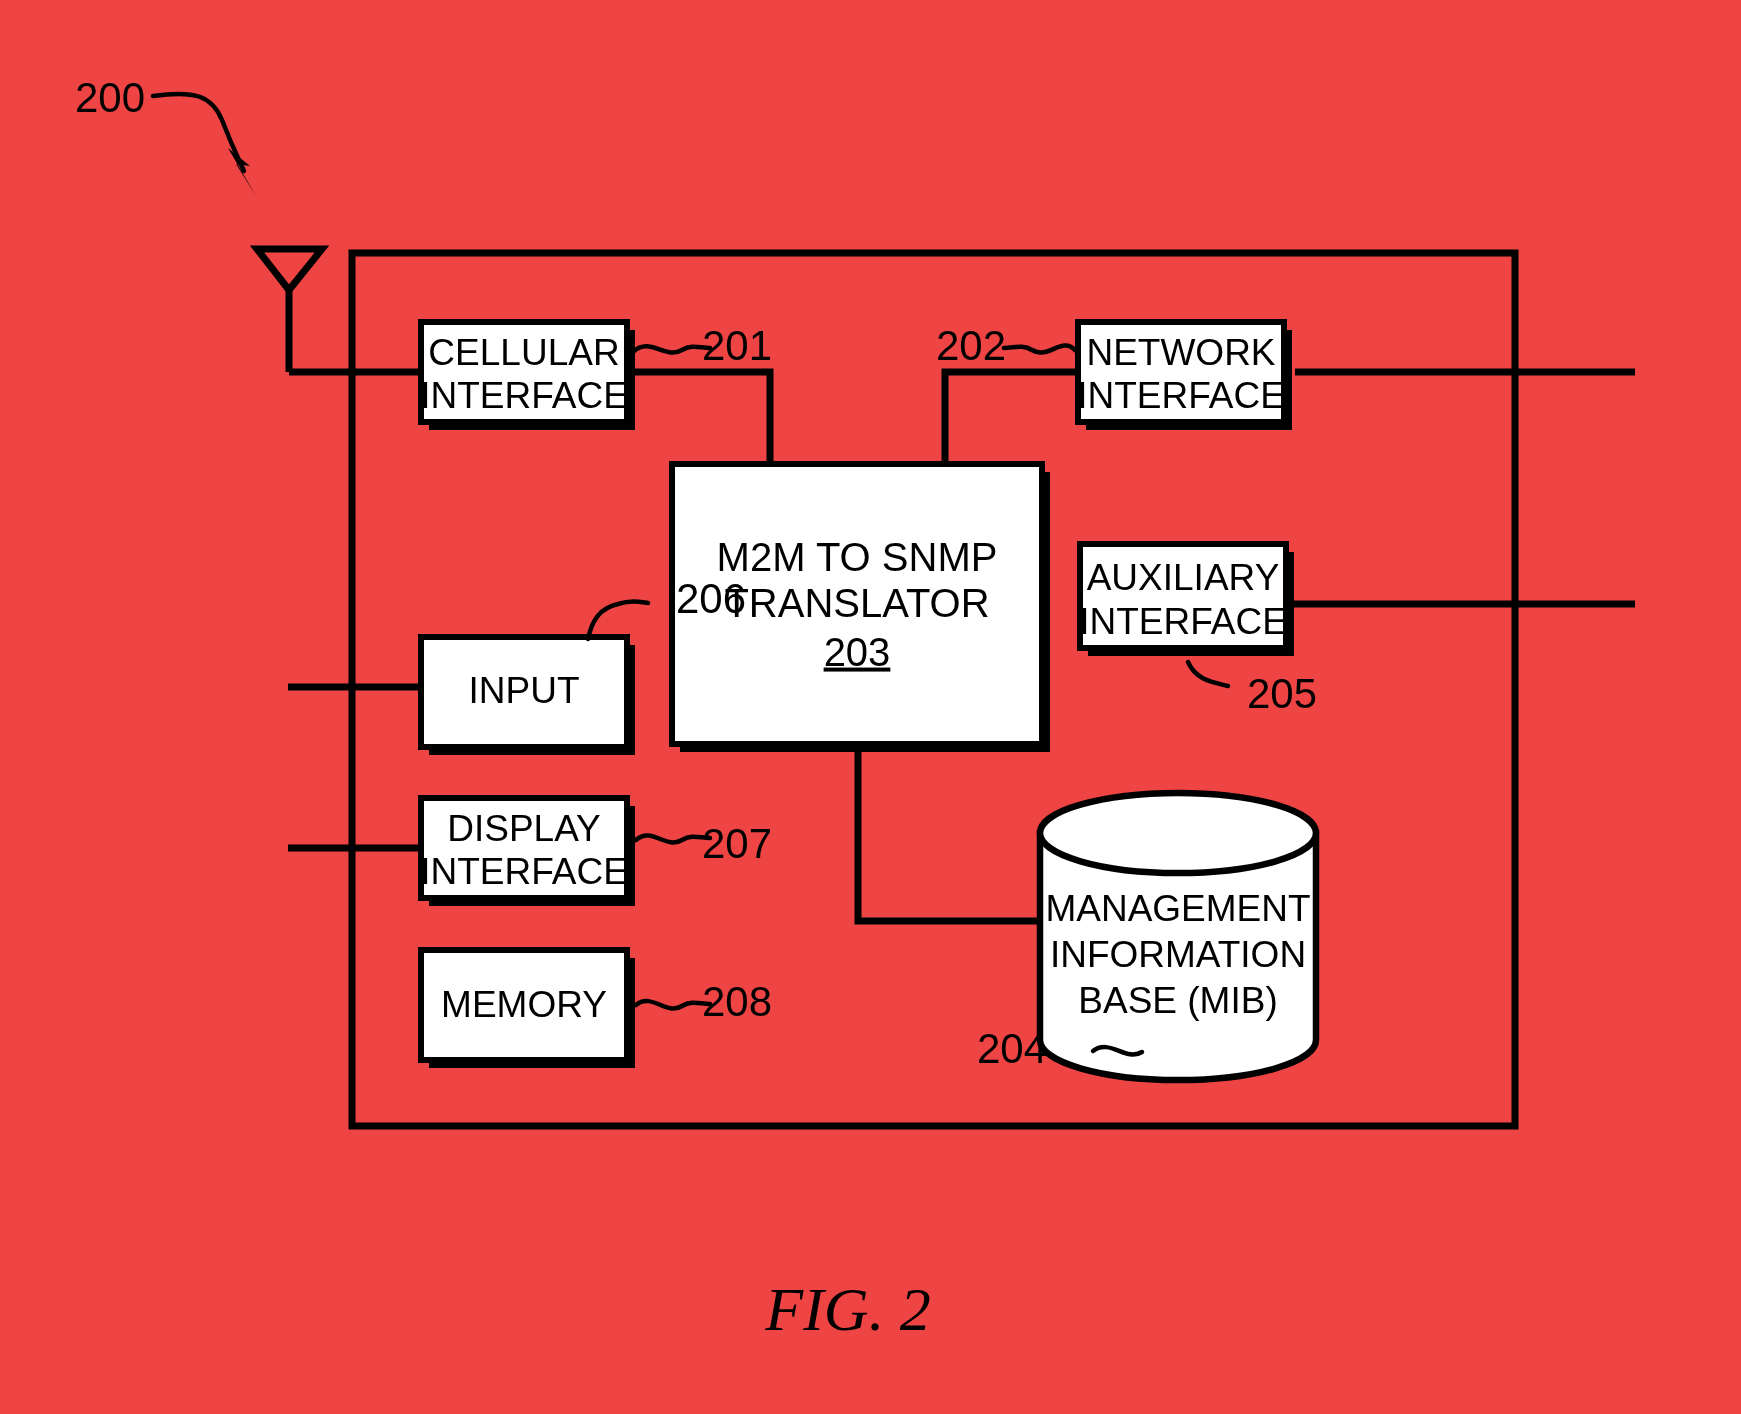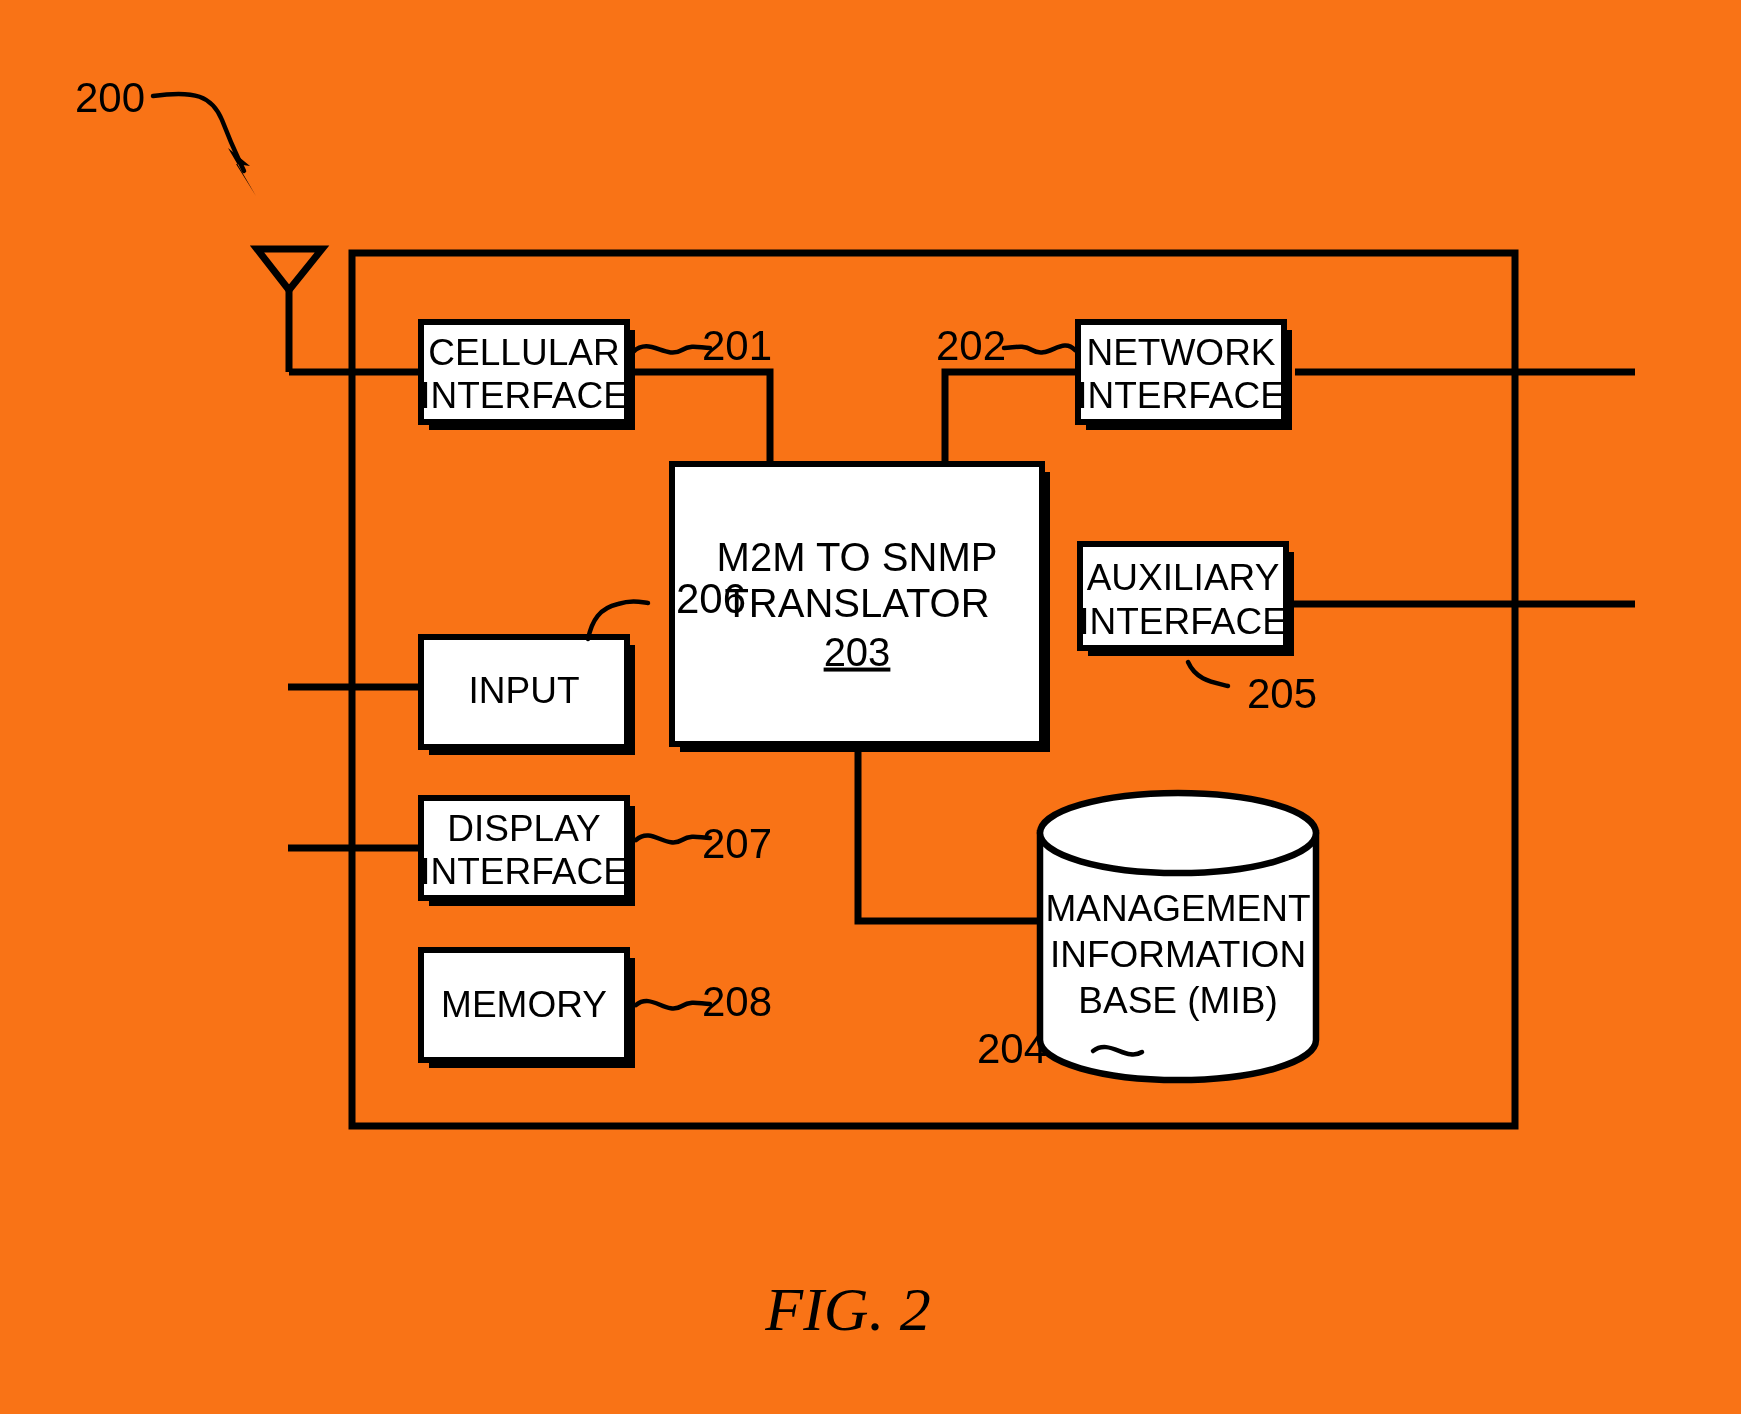--- a/index.html
+++ b/index.html
@@ -10,21 +10,21 @@
   body {
     width: 1741px;
     height: 1414px;
     overflow: hidden;
     font-family: "Liberation Sans", sans-serif;
   }
   #figure-root {
     position: relative;
     width: 1741px;
     height: 1414px;
-    background: #f97316;
+    background: #ef4444;
   }
   svg.fig {
     display: block;
     width: 1741px;
     height: 1414px;
   }
   .blk-label {
     font-family: "Liberation Sans", sans-serif;
     font-size: 37px;
     fill: #000000;

